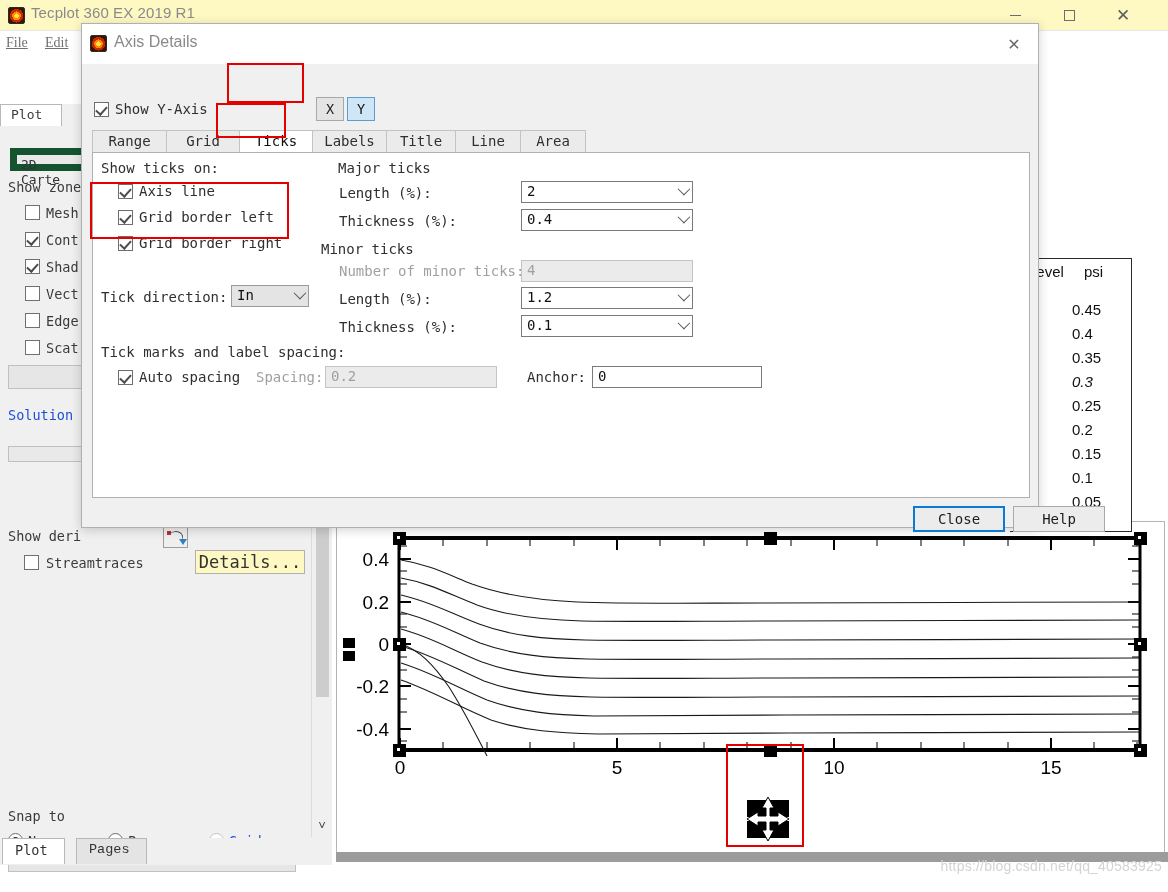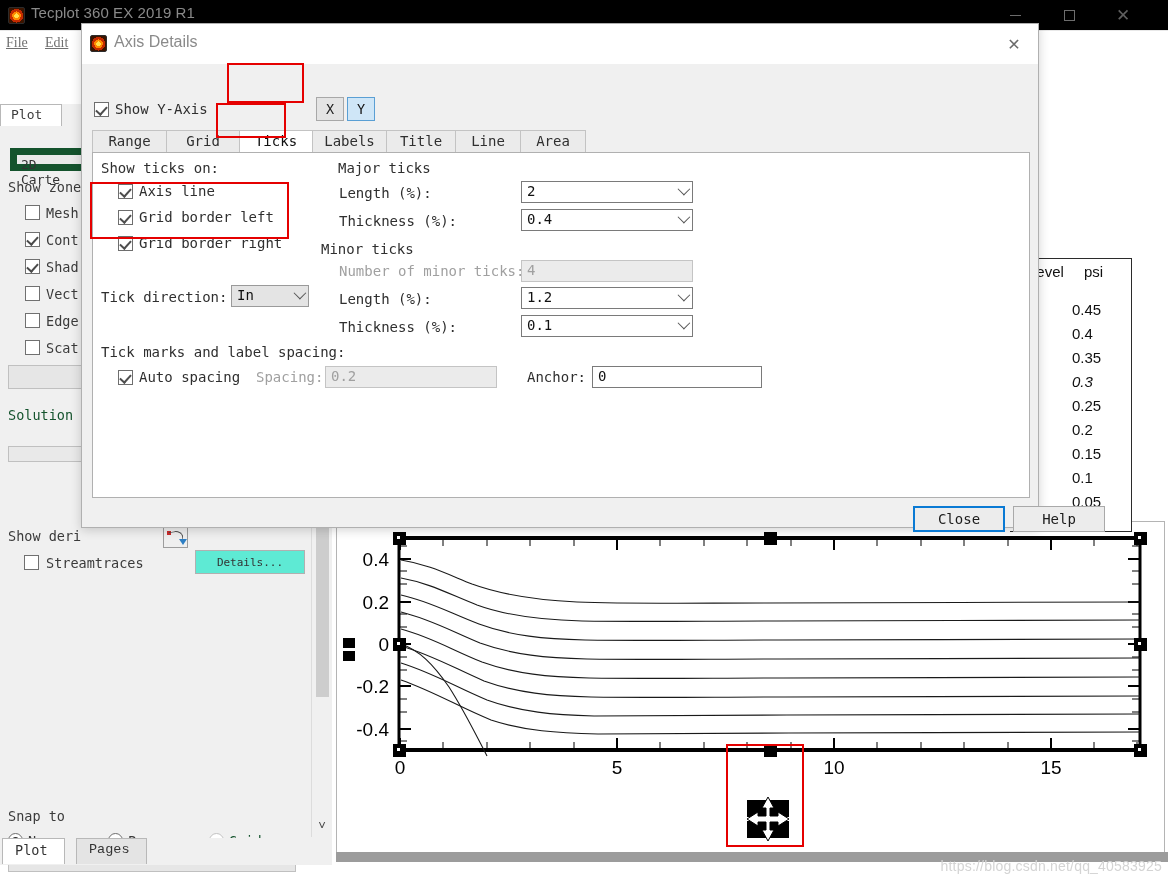--- a/index.html
+++ b/index.html
@@ -8,21 +8,21 @@
     width: 1168px; height: 892px;
     overflow: hidden;
     font-family: "Liberation Sans", sans-serif;
     background: #ffffff;
   }
   #root { position: relative; width: 1168px; height: 892px; background:#fff; }
 
   
   .app-titlebar {
     position:absolute; left:0; top:0; width:1168px; height:31px;
-    background:#000000; border-bottom:1px solid #e8e8e8;
+    background:#fef9c3; border-bottom:1px solid #e8e8e8;
   }
   .app-icon {
     position:absolute; left:8px; top:7px; width:17px; height:17px;
     border-radius:2px;
     background:
       radial-gradient(circle at 50% 52%, #ffe14d 0 22%, #ff8a00 22% 40%, #c32a00 40% 62%, #3a1400 62% 100%);
     border:1px solid #2b2b2b;
   }
   .app-title {
     position:absolute; left:31px; top:4px;
@@ -97,32 +97,32 @@
 
   .combo-flat {
     position:absolute; background:#e9e9e9; border:7px solid #14532d;
     font-family:"DejaVu Sans Mono", monospace; font-size:13px; color:#333;
     padding:2px 4px;
   }
   .sb-label {
     position:absolute; font-family:"DejaVu Sans Mono", monospace;
     font-size:13.5px; color:#3a3a3a; white-space:nowrap;
   }
-  .sb-label.dim { color:#14532d; }
+  .sb-label.dim { color:#1d4ed8; }
   .cb { position:absolute; width:15px; height:15px; background:#fff; border:1px solid #707070; }
   .cb.checked:after{
     content:""; position:absolute; left:3px; top:1px; width:5px; height:9px;
     border:solid #4a4a4a; border-width:0 2px 2px 0; transform:rotate(42deg);
   }
   .radio { position:absolute; width:15px; height:15px; border-radius:50%; background:#fff; border:1px solid #6e6e6e; }
   .radio.sel:after{ content:""; position:absolute; left:3px; top:3px; width:7px; height:7px; border-radius:50%; background:#2b2b2b; }
   .radio.dis { border-color:#c2c2c2; }
   .btn-flat {
-    position:absolute; background:#5eead4; border:1px solid #b0b0b0;
-    font-family:"DejaVu Sans Mono", monospace; font-size:11px; color:#333;
+    position:absolute; background:#fef9c3; border:1px solid #b0b0b0;
+    font-family:"DejaVu Sans Mono", monospace; font-size:17px; color:#333;
     display:flex; align-items:center; justify-content:center;
   }
   .bar-empty { position:absolute; background:#e6e6e6; border:1px solid #c0c0c0; }
 
   .stream-icon{
     position:absolute; left:163px; top:526px; width:25px; height:22px;
     background:#efefef; border:1px solid #9d9d9d;
   }
   .stream-icon .dotr{ position:absolute; left:3px; top:4px; width:4px; height:4px; background:#cc2b2b; }
   .stream-icon .arr{ position:absolute; left:15px; top:12px; width:0;height:0;

